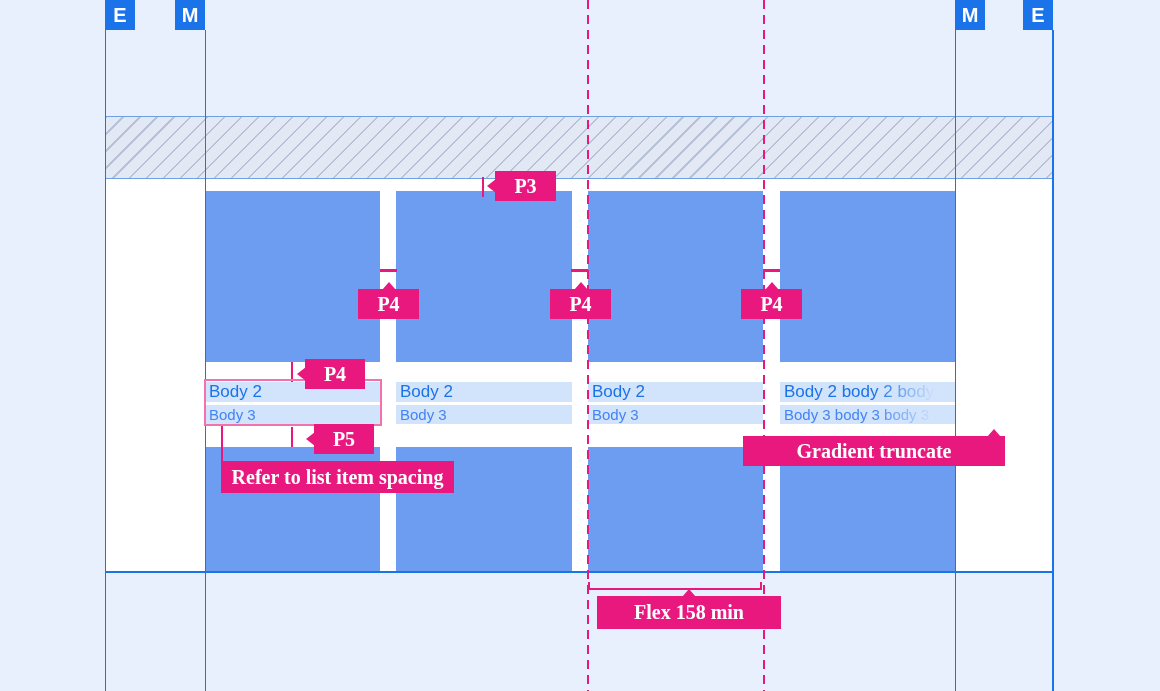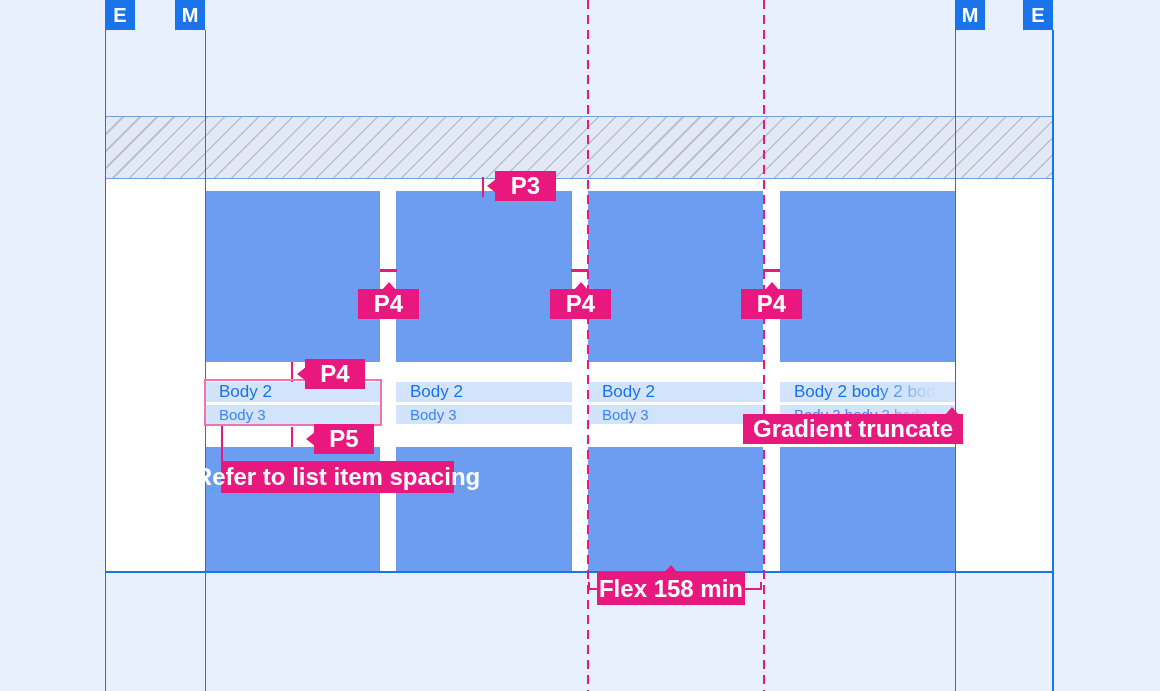--- a/index.html
+++ b/index.html
@@ -26,37 +26,37 @@
       var(--pink,#E8187F) 0 9px, transparent 9px 15px);}
 
   
   .marker{width:30px;height:30px;top:0;background:var(--blue,#1A73E8);color:#fff;
     display:flex;align-items:center;justify-content:center;
     font-size:20px;font-weight:bold;z-index:7;}
 
   
   .card{background:var(--card,#6D9DF1);z-index:2;}
   .band{height:20px;background:var(--band,#D2E3FC);z-index:2;overflow:hidden;white-space:nowrap;}
-  .band .txt{display:block;padding-left:14px;line-height:20px;}
+  .band .txt{display:block;padding-left:4px;line-height:20px;}
   .band.b2 .txt{font-size:17px;color:var(--body2Text,#1A73E8);}
   .band.b3{height:19px;}
   .band.b3 .txt{font-size:15px;line-height:19px;color:var(--body3Text,#4285F4);}
   .fade{position:absolute;right:0;top:0;width:80px;height:100%;z-index:3;
     background:linear-gradient(90deg, rgba(210,227,252,0), var(--band,#D2E3FC) 75%);}
 
   
   .tick{width:2px;background:var(--pink,#E8187F);z-index:5;}
   .measure{height:2.5px;background:var(--pink,#E8187F);z-index:5;}
   .bracket{height:2px;background:var(--pink,#E8187F);z-index:5;}
   .pinkbox{box-sizing:border-box;border:2px solid var(--pinkLight,#F272AE);z-index:5;}
 
   .badge{
     background:var(--pink,#E8187F);color:#fff;z-index:6;
     display:flex;align-items:center;justify-content:center;
-    font-size:24px;font-weight:bold;white-space:nowrap;
+    font-size:20px;font-weight:bold;white-space:nowrap;font-family:Liberation Serif, serif;
   }
   .badge.arrow-left::before{content:"";position:absolute;left:-8px;top:50%;
     transform:translateY(-50%);border-top:7px solid transparent;
     border-bottom:7px solid transparent;border-right:9px solid var(--pink,#E8187F);}
   .badge.arrow-top::before{content:"";position:absolute;top:-7px;left:50%;
     transform:translateX(-50%);border-left:7px solid transparent;
     border-right:7px solid transparent;border-bottom:8px solid var(--pink,#E8187F);}
   .badge.arrow-top-right::before{content:"";position:absolute;top:-7px;right:4px;
     border-left:7px solid transparent;border-right:7px solid transparent;
     border-bottom:8px solid var(--pink,#E8187F);}
@@ -132,18 +132,18 @@
 <div class="abs badge arrow-top" style="left:741px;top:289px;width:61px;height:30px">P4</div>
 
 <div class="abs tick" style="left:291px;top:362px;height:20px"></div>
 <div class="abs badge arrow-left" style="left:305px;top:359px;width:60px;height:30px">P4</div>
 <div class="abs pinkbox" style="left:204px;top:379px;width:178px;height:47px"></div>
 <div class="abs tick" style="left:291px;top:427px;height:20px"></div>
 <div class="abs badge arrow-left" style="left:314px;top:424px;width:60px;height:30px">P5</div>
 <div class="abs tick" style="left:221px;top:426px;height:36px"></div>
 <div class="abs badge" style="left:221px;top:461px;width:233px;height:32px">Refer to list item spacing</div>
 
-<div class="abs badge arrow-top-right" style="left:743px;top:414px;width:220px;height:30px">Gradient truncate</div>
+<div class="abs badge arrow-top-right" style="left:743px;top:436px;width:262px;height:30px">Gradient truncate</div>
 
 <div class="abs tick" style="left:588px;top:582px;height:8px"></div>
 <div class="abs tick" style="left:760px;top:582px;height:8px"></div>
 <div class="abs bracket" style="left:588px;top:588px;width:174px"></div>
-<div class="abs badge arrow-top" style="left:597px;top:572px;width:148px;height:33px">Flex 158 min</div>
+<div class="abs badge arrow-top" style="left:597px;top:596px;width:184px;height:33px">Flex 158 min</div>
 
 </body></html>

